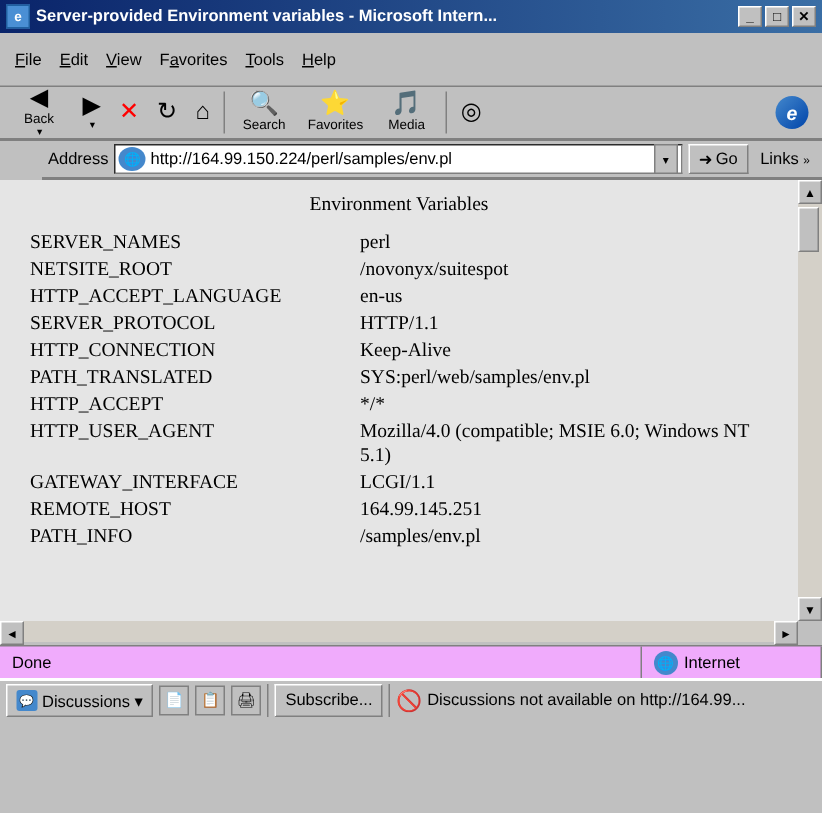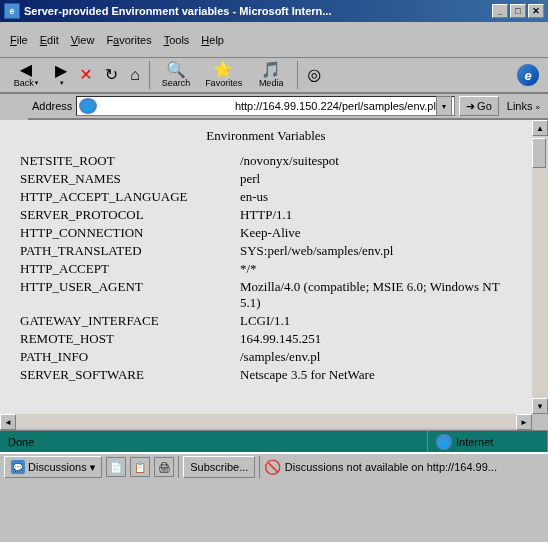--- a/index.html
+++ b/index.html
@@ -113,21 +113,21 @@
       line-height: 1;
     }
     .toolbar-separator {
       width: 1px;
       height: 28px;
       background: #808080;
       margin: 0 2px;
     }
     .toolbar-btn-arrow {
       display: flex;
-      flex-direction: row;
+      flex-direction: column;
       align-items: center;
       justify-content: space-between;
     }
     .small-arrow {
       font-size: 7px;
       margin-left: 1px;
     }
 
     
     .address-bar {
@@ -168,21 +168,20 @@
       color: white;
       flex-shrink: 0;
     }
     .address-text {
       font-size: 11px;
       font-family: Arial, sans-serif;
       color: black;
       flex: 1;
       overflow: hidden;
       white-space: nowrap;
-      text-align: right;
     }
     .address-dropdown {
       width: 16px;
       height: 20px;
       background: #c0c0c0;
       border: 1px solid #808080;
       display: flex;
       align-items: center;
       justify-content: center;
       cursor: pointer;
@@ -277,21 +276,21 @@
       flex-shrink: 0;
     }
     .scroll-track-h {
       flex: 1;
       height: 14px;
       background: #d4d0c8;
     }
 
     
     .status-bar {
-      background: #0f766e;
+      background: #f0abfc;
       height: 22px;
       display: flex;
       align-items: center;
       border-top: 1px solid #808080;
       font-family: Arial, sans-serif;
       font-size: 11px;
     }
     .status-done {
       flex: 1;
       padding: 0 8px;
@@ -489,28 +488,28 @@
   </div>
 </div>
 
 <div class="content-wrapper">
   <div class="content-scroll">
     <div class="content-inner">
       <div class="content-title">Environment Variables</div>
       <table class="env-table">
         <tbody id="env-tbody">
         <tr>
+              <td>SERVER_NAMES</td>
+              <td>perl</td>
+            </tr>
+            <tr>
               <td>NETSITE_ROOT</td>
               <td>/novonyx/suitespot</td>
             </tr>
             <tr>
-              <td>SERVER_NAMES</td>
-              <td>perl</td>
-            </tr>
-            <tr>
               <td>HTTP_ACCEPT_LANGUAGE</td>
               <td>en-us</td>
             </tr>
             <tr>
               <td>SERVER_PROTOCOL</td>
               <td>HTTP/1.1</td>
             </tr>
             <tr>
               <td>HTTP_CONNECTION</td>
               <td>Keep-Alive</td>
@@ -531,24 +530,20 @@
               <td>GATEWAY_INTERFACE</td>
               <td>LCGI/1.1</td>
             </tr>
             <tr>
               <td>REMOTE_HOST</td>
               <td>164.99.145.251</td>
             </tr>
             <tr>
               <td>PATH_INFO</td>
               <td>/samples/env.pl</td>
-            </tr>
-            <tr>
-              <td>SERVER_SOFTWARE</td>
-              <td>Netscape 3.5 for NetWare</td>
             </tr>
           </tbody>
       </table>
     </div>
   </div>
 
   <div class="content-scrollbar-v">
     <div class="scroll-arrow">▲</div>
     <div style="flex:1;background:#d4d0c8;position:relative;">
       <div class="scroll-thumb"></div>

